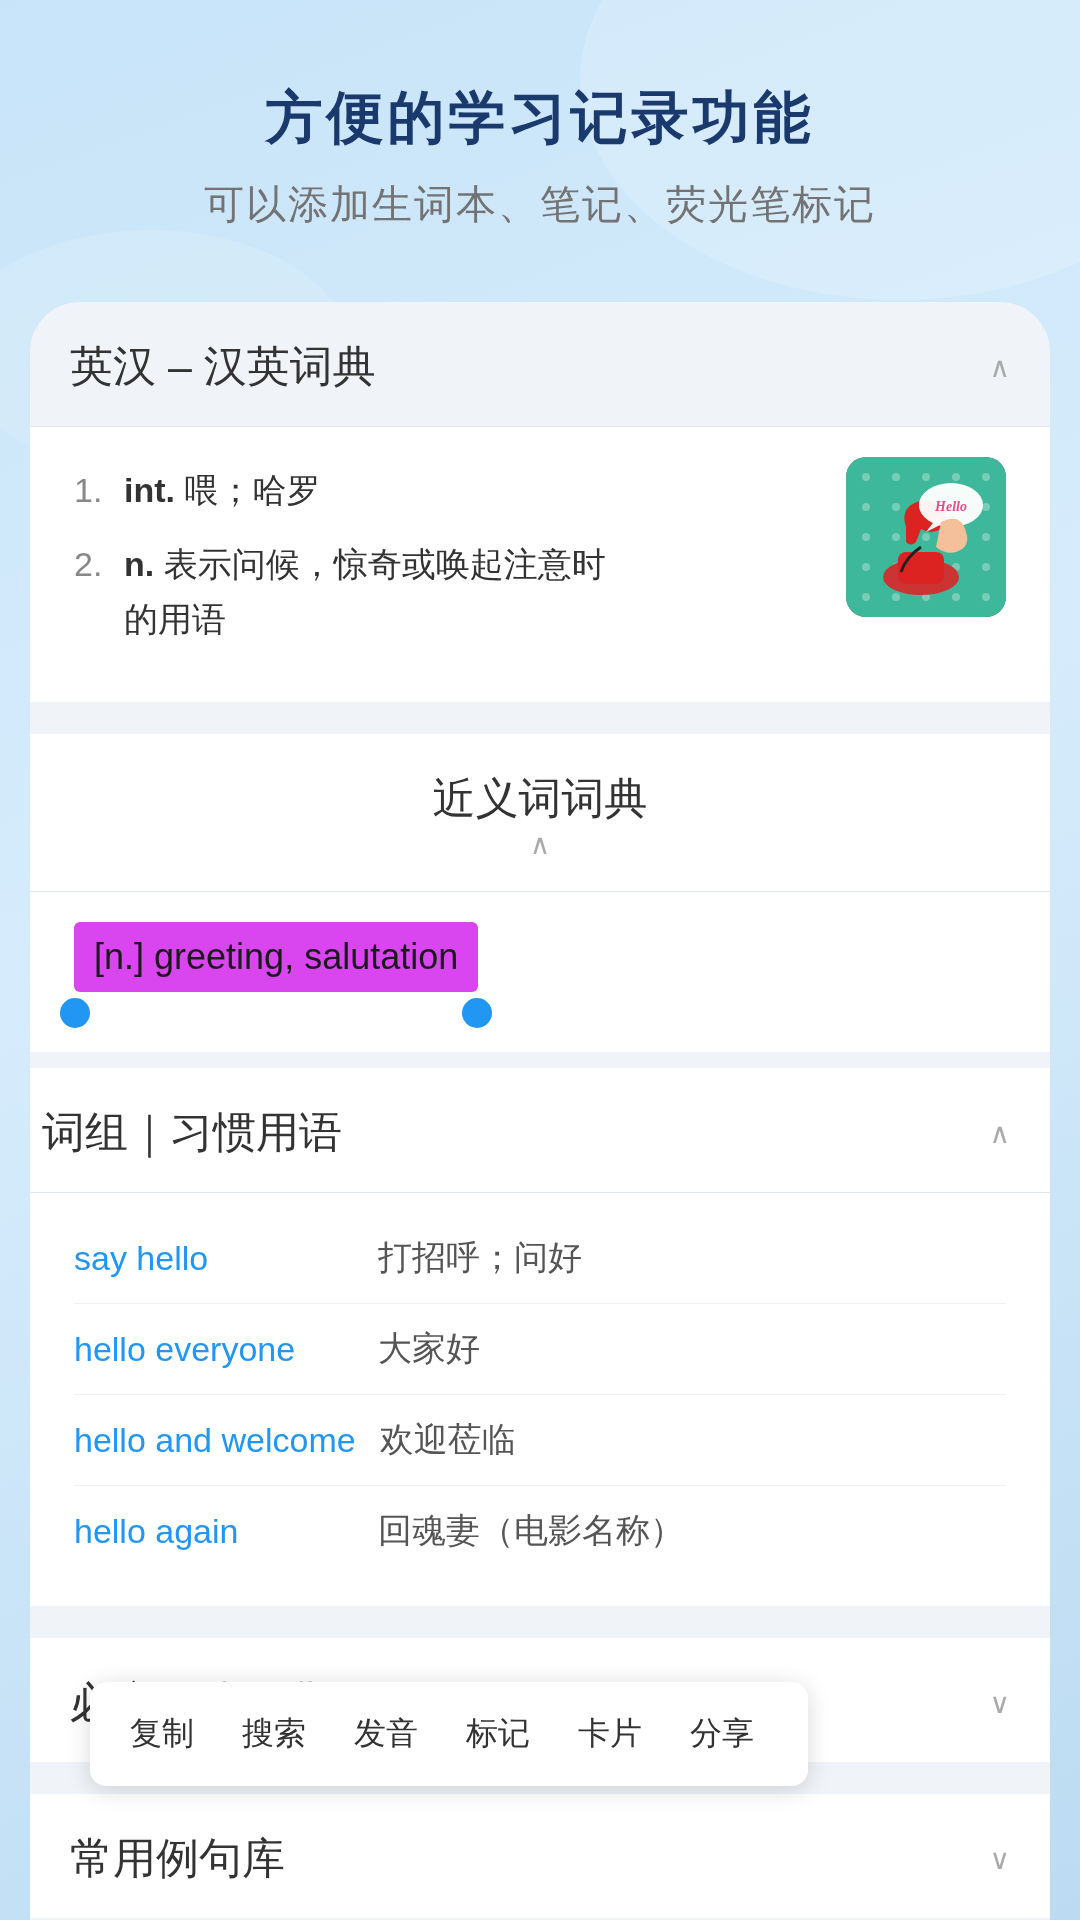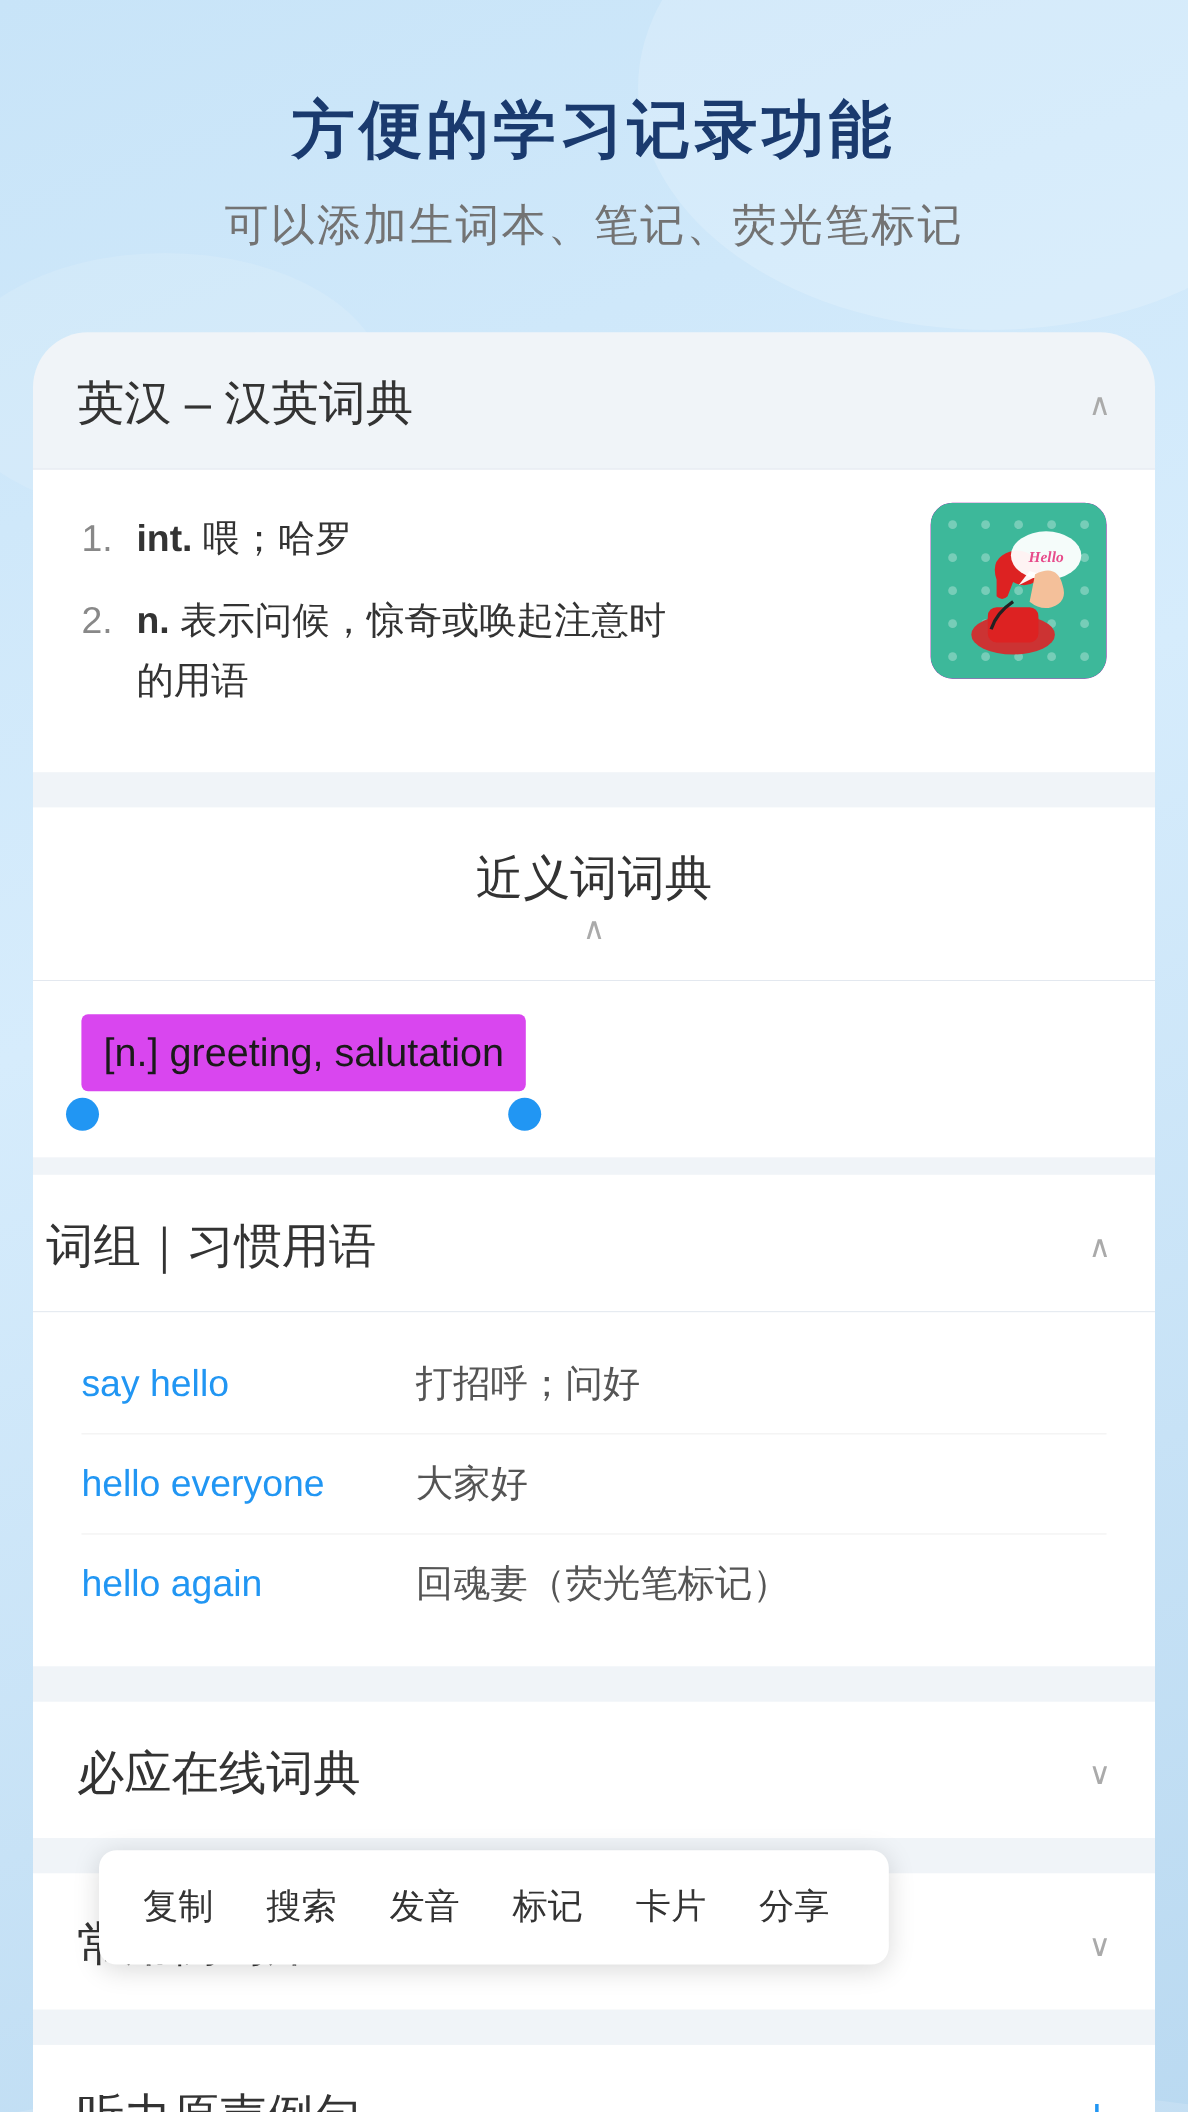--- a/index.html
+++ b/index.html
@@ -84,21 +84,21 @@
     }
 
     
     .hello-image {
       position: absolute;
       right: 44px;
       top: 30px;
       width: 160px;
       height: 160px;
       border-radius: 20px;
-      background: #a21caf;
+      background: #737373;
       display: flex;
       align-items: center;
       justify-content: center;
       overflow: hidden;
     }
 
     
     .context-menu {
       background: white;
       border-radius: 16px;
@@ -320,22 +320,26 @@
   <div class="phrases-card">
     <div class="phrase-item">
       <span class="phrase-en">say hello</span>
       <span class="phrase-zh">打招呼；问好</span>
     </div>
     <div class="phrase-item">
       <span class="phrase-en">hello everyone</span>
       <span class="phrase-zh">大家好</span>
     </div>
     <div class="phrase-item">
+      <span class="phrase-en">hello and welcome</span>
+      <span class="phrase-zh">欢迎莅临</span>
+    </div>
+    <div class="phrase-item">
       <span class="phrase-en">hello again</span>
-      <span class="phrase-zh">回魂妻（荧光笔标记）</span>
+      <span class="phrase-zh">回魂妻（电影名称）</span>
     </div>
   </div>
 
   <div class="section-gap"></div>
 
   <div class="collapsed-section">
     <div class="section-header">
       <span class="section-title">必应在线词典</span>
       <span class="chevron-icon">∨</span>
     </div>

